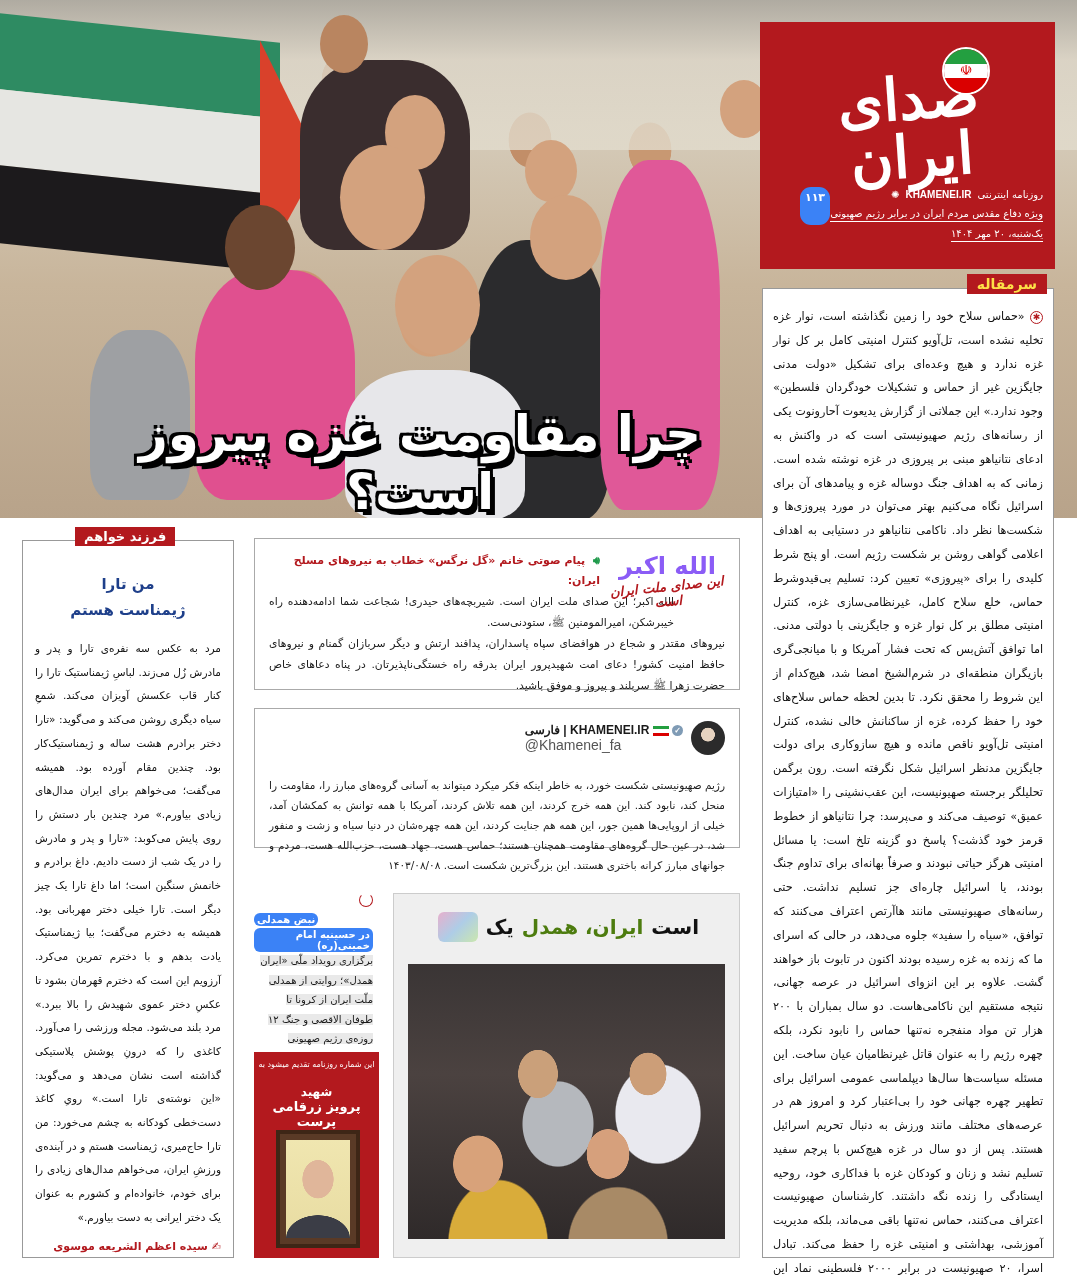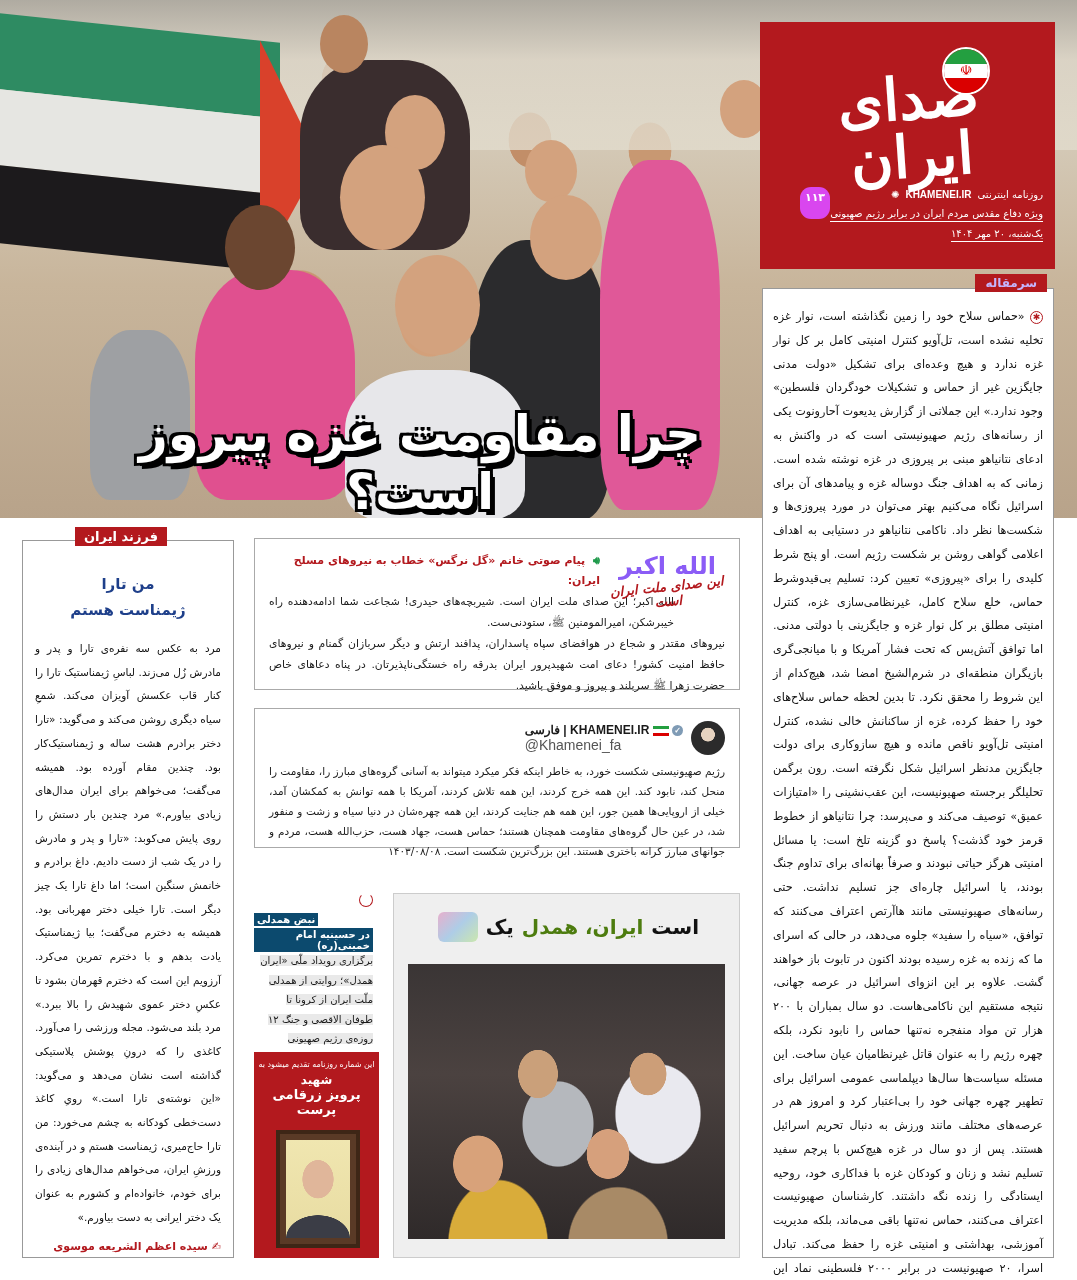--- a/index.html
+++ b/index.html
@@ -51,29 +51,29 @@
   }
 
   
   .masthead { position:absolute; left:760px; top:22px; width:295px; height:247px; background:#b3191e; color:#fff; }
   .mast-flag { position:absolute; left:182px; top:25px; width:48px; height:48px; border-radius:50%; overflow:hidden; border:2px solid #fff; }
   .mast-flag .s1 { height:33%; background:#239f40; }
   .mast-flag .s2 { height:34%; background:#fff; position:relative; }
   .mast-flag .s2::after { content:"☫"; position:absolute; left:0; right:0; top:-2px; text-align:center; color:#da0000; font-size:14px; }
   .mast-flag .s3 { height:33%; background:#da0000; }
   .mast-title { position:absolute; left:25px; top:48px; width:250px; font-family:"DejaVu Serif", serif; font-weight:bold; font-size:58px; line-height:1; text-align:center; color:#fff; transform: rotate(-4deg); }
-  .mast-issue { position:absolute; left:40px; top:165px; width:30px; height:32px; border-radius:11px; background:#d946ef; color:#fff; font-size:11px; font-weight:bold; text-align:center; line-height:22px; }
+  .mast-issue { position:absolute; left:40px; top:165px; width:30px; height:38px; border-radius:11px; background:#3b82f6; color:#fff; font-size:11px; font-weight:bold; text-align:center; line-height:22px; }
   .mast-line1 { position:absolute; right:12px; top:167px; font-size:10px; display:flex; gap:6px; align-items:center; }
   .mast-site { font-weight:bold; font-family:"Liberation Sans", sans-serif; font-size:10px; direction:ltr; }
   .mast-line2 { position:absolute; right:12px; top:186px; font-size:10px; border-bottom:1px solid #fff; padding-bottom:2px; white-space:nowrap; }
   .mast-line3 { position:absolute; right:12px; top:206px; font-size:10px; border-bottom:1px solid #fff; padding-bottom:2px; }
 
   
   .editorial { position:absolute; left:762px; top:288px; width:292px; height:970px; background:#fff; border:1px solid #999; padding:16px 10px 8px 10px; }
-  .editorial-tag { position:absolute; right:30px; top:274px; background:#b3191e; color:#c4b5fd; font-weight:bold; font-size:12px; padding:2px 10px; z-index:3; }
+  .editorial-tag { position:absolute; right:30px; top:274px; background:#b3191e; color:#fde047; font-weight:bold; font-size:14px; padding:2px 10px; z-index:3; }
   .editorial-body { font-size:11.2px; line-height:23.8px; text-align:justify; color:#111; }
   .star { display:inline-block; width:13px; height:13px; border:1.5px solid #b3191e; border-radius:50%; color:#b3191e; font-size:9px; line-height:10px; text-align:center; vertical-align:middle; }
 
   
   .farzand { position:absolute; left:22px; top:540px; width:212px; height:718px; border:1px solid #999; padding:30px 12px 10px 12px; }
   .farzand-tag { position:absolute; left:75px; top:527px; background:#b3191e; color:#fff; font-weight:bold; font-size:13px; padding:2px 9px; z-index:3; }
   .farzand-title { text-align:center; font-weight:bold; color:#1e3f8a; font-size:15px; line-height:26px; margin-bottom:14px; }
   .farzand-body { font-size:10.5px; line-height:23.7px; text-align:justify; color:#111; }
   .farzand-author { margin-top:10px; color:#b3191e; font-weight:bold; font-size:11px; }
 
@@ -89,33 +89,33 @@
 
   
   .tweet { position:absolute; left:254px; top:708px; width:486px; height:140px; border:1px solid #aaa; padding:12px 14px; }
   .tw-head { display:flex; align-items:center; gap:8px; justify-content:flex-end; direction:ltr; }
   .tw-avatar { width:34px; height:34px; border-radius:50%; background: radial-gradient(circle at 50% 40%, #e6d3c0 0 25%, #2b2b2b 27% 100%); }
   .tw-names { direction:rtl; text-align:left; }
   .tw-name { font-weight:bold; font-size:12px; font-family:"Liberation Sans", sans-serif; }
   .tw-verified { display:inline-block; width:11px; height:11px; border-radius:50%; background:#7f9bb5; color:#fff; font-size:8px; text-align:center; line-height:11px; vertical-align:middle; }
   .tw-flagmini { display:inline-block; width:16px; height:10px; vertical-align:middle; background:linear-gradient(#239f40 0 33%, #fff 33% 66%, #da0000 66%); }
   .tw-handle { color:#555; font-size:14px; font-family:"Liberation Sans", sans-serif; direction:ltr; text-align:left; }
-  .tw-body { margin-top:6px; font-size:10.5px; line-height:20px; text-align:justify; }
+  .tw-body { margin-top:20px; font-size:10.5px; line-height:20px; text-align:justify; }
 
   
   .nabz { position:absolute; left:254px; top:893px; width:125px; height:365px; }
   .nabz-icon { position:absolute; right:6px; top:0; width:14px; height:14px; border:1.5px solid #b3191e; border-radius:50%; border-top-color:transparent; }
   .nabz-title { position:absolute; right:6px; top:20px; display:flex; flex-direction:column; align-items:flex-end; gap:2px; }
-  .nabz-title span { background:#0c4a6e; color:#fff; font-weight:bold; font-size:10px; padding:1px 3px; }
+  .nabz-title span { background:#3b82f6; color:#fff; font-weight:bold; font-size:10px; padding:1px 3px;border-radius:6px; }
   .nabz-body { position:absolute; right:6px; top:58px; width:115px; font-size:10px; line-height:19.5px; text-align:right; }
   .nabz-body span { background:#e9e9e9; }
   .nabz-sep { position:absolute; right:6px; top:205px; width:115px; height:1px; background:#ccc; }
   .shahid { position:absolute; left:254px; top:1052px; width:125px; height:206px; background:#b3191e; color:#fff; text-align:center; padding-top:8px; }
   .shahid .l1 { font-size:8px; }
-  .shahid .l2 { font-weight:bold; font-size:12px; margin-top:4px; }
+  .shahid .l2 { font-weight:bold; font-size:12px; margin-top:16px; }
   .shahid .l3 { font-weight:bold; font-size:13px; }
   .frame { position:absolute; left:22px; top:78px; width:84px; height:118px; background:#5a3a26; border:4px solid #3e2616; padding:6px; }
   .frame .ph { width:100%; height:100%; background: radial-gradient(ellipse 22px 27px at 50% 40%, #e0b69a 0 70%, transparent 72%), radial-gradient(ellipse 35px 25px at 50% 100%, #3b3d46 0 90%, transparent 92%), linear-gradient(#f0e6b0, #e8dca2); }
 
   
   .hamdel { position:absolute; left:393px; top:893px; width:347px; height:365px; background:#efefef; border:1px solid #ccc; }
   .hamdel-title { position:absolute; right:40px; top:18px; font-weight:bold; font-size:20px; color:#111; display:flex; align-items:center; gap:8px; }
   .hamdel-title .green { color:#4d7c0f; }
   .hamdel-logo { width:40px; height:30px; border-radius:6px; background: linear-gradient(135deg,#e6a9c9,#a7c9e6,#c7e6a7); opacity:.9; }
   .hamdel-photo { position:absolute; left:14px; top:70px; width:317px; height:275px; overflow:hidden;
@@ -205,21 +205,21 @@
         <span class="tw-flagmini"></span>
         <span>KHAMENEI.IR | فارسی</span>
       </div>
       <div class="tw-handle">@Khamenei_fa</div>
     </div>
     <div class="tw-avatar"></div>
   </div>
   <p class="tw-body">رژیم صهیونیستی شکست خورد، به خاطر اینکه فکر میکرد میتواند به آسانی گروه‌های مبارز را، مقاومت را منحل کند، نابود کند. این همه خرج کردند، این همه تلاش کردند، آمریکا با همه توانش به کمکشان آمد، خیلی از اروپایی‌ها همین جور، این همه هم جنایت کردند، این همه چهره‌شان در دنیا سیاه و زشت و منفور شد، در عین حال گروه‌های مقاومت همچنان هستند؛ حماس هست، جهاد هست، حزب‌الله هست، مردم و جوانهای مبارز کرانه باختری هستند. این بزرگ‌ترین شکست است. ۱۴۰۳/۰۸/۰۸</p>
 </div>
 
-<div class="farzand-tag">فرزند ایران</div>
+<div class="farzand-tag">فرزند خواهم</div>
 <div class="farzand">
   <div class="farzand-title">
     <div>من تارا</div>
     <div>ژیمناست هستم</div>
   </div>
   <p class="farzand-body">مرد به عکس سه نفره‌ی تارا و پدر و مادرش زُل می‌زند. لباسِ ژیمناستیک تارا را کنار قاب عکسش آویزان می‌کند. شمعِ سیاه دیگری روشن می‌کند و می‌گوید: «تارا دختر برادرم هشت ساله و ژیمناستیک‌کار بود. چندین مقام آورده بود. همیشه می‌گفت؛ می‌خواهم برای ایران مدال‌های زیادی بیاورم.» مرد چندین بار دستش را روی پایش می‌کوبد: «تارا و پدر و مادرش را در یک شب از دست دادیم. داغ برادرم و خانمش سنگین است؛ اما داغ تارا یک چیز دیگر است. تارا خیلی دختر مهربانی بود. همیشه به دخترم می‌گفت؛ بیا ژیمناستیک یادت بدهم و با دخترم تمرین می‌کرد. آرزویم این است که دخترم قهرمان بشود تا عکسِ دختر عموی شهیدش را بالا ببرد.» مرد بلند می‌شود. مجله ورزشی را می‌آورد. کاغذی را که درونِ پوشش پلاستیکی گذاشته است نشان می‌دهد و می‌گوید: «این نوشته‌ی تارا است.» رویِ کاغذ دست‌خطی کودکانه به چشم می‌خورد: من تارا حاج‌میری، ژیمناست هستم و در آینده‌ی ورزشِ ایران، می‌خواهم مدال‌های زیادی را برای خودم، خانواده‌ام و کشورم به عنوان یک دختر ایرانی به دست بیاورم.»</p>
   <div class="farzand-author">
     <span>✍︎</span>
     <span>سیده اعظم الشریعه موسوی</span>
   </div>

